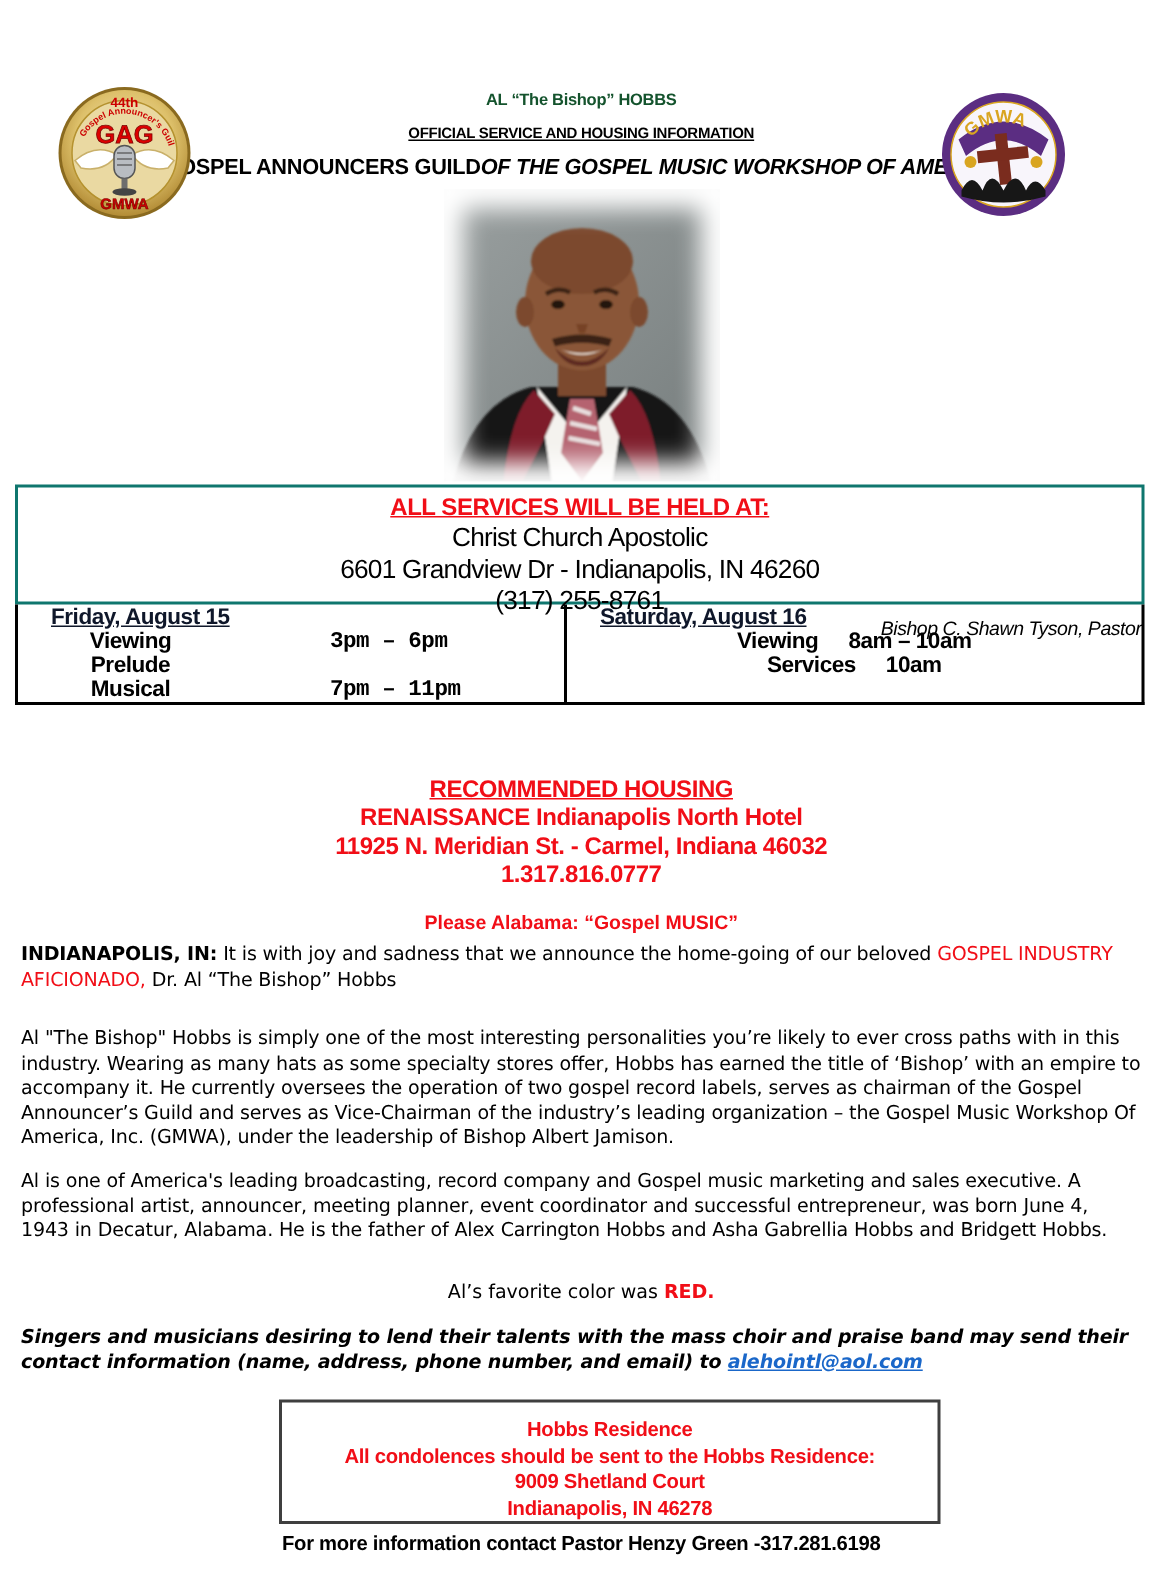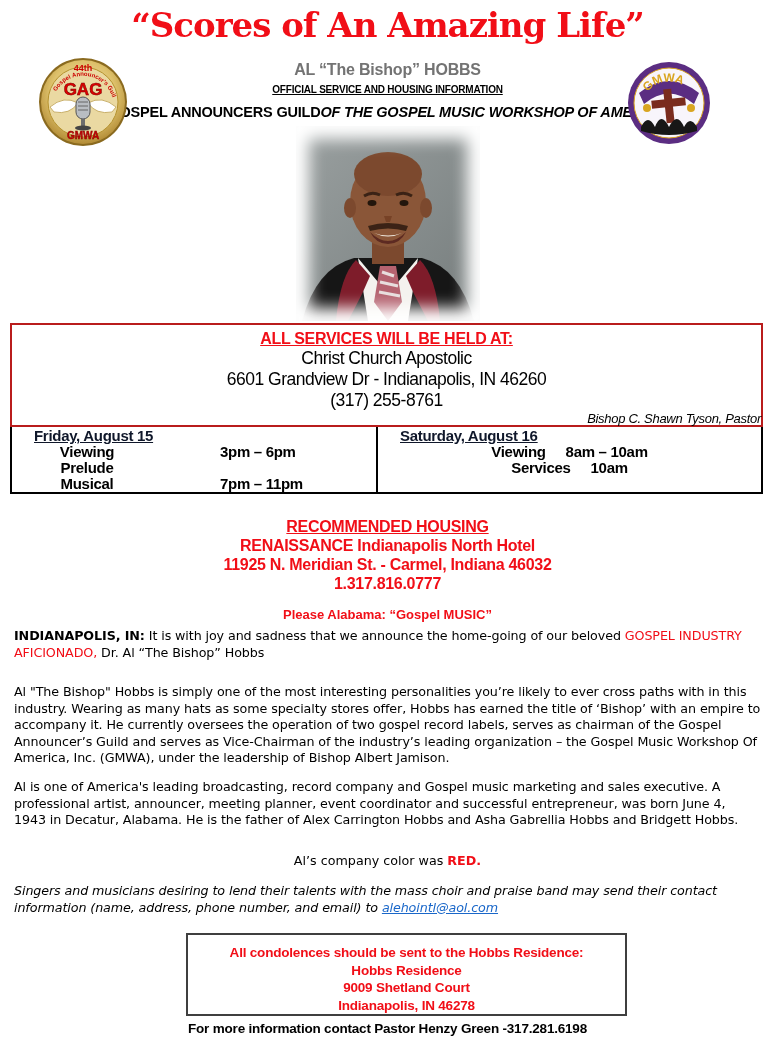--- a/index.html
+++ b/index.html
@@ -11,95 +11,94 @@
   }
   .abs { position:absolute; }
   .ctr { left:0; right:0; text-align:center; }
 
   
   .main-title {
     top:5px; font-family:"DejaVu Serif","DejaVu Sans",serif;
     font-weight:800; font-size:34px; letter-spacing:-1px;
     color:#f10e17;
   }
-  .name-line { top:61px; font-size:16px; font-weight:bold; color:#737373; letter-spacing:-0.2px; }
+  .name-line { top:61px; font-size:11px; font-weight:bold; color:#14532d; letter-spacing:-0.2px; }
   .official-line { top:84px; font-size:10px; font-weight:bold; text-decoration:underline; letter-spacing:-0.2px; }
   .guild-line { top:104px; font-size:14.5px; font-weight:bold; letter-spacing:-0.2px; }
   .guild-line .it { font-style:italic; }
 
   
   .gag-logo { left:38px; top:57px; width:90px; height:90px; }
   .gmwa-logo { left:627px; top:61px; width:84px; height:84px; }
   svg text { font-family:"Liberation Sans", sans-serif; }
 
   
   .portrait { left:296px; top:126px; width:184px; height:195px; }
   .portrait svg { display:block; width:100%; height:100%; }
   .portrait::after {
     content:''; position:absolute; inset:0;
     box-shadow: inset 0 0 16px 13px #ffffff;
   }
 
   
   .svc-table { left:10px; top:323px; width:753px; }
   .svc-top {
-    border:2px solid #b91c1c; height:104px; text-align:center; padding-top:5px;
+    border:2px solid #0f766e; height:80px; text-align:center; padding-top:5px;
   }
   .svc-heading { font-size:16px; font-weight:bold; color:#f10e17; text-decoration:underline; letter-spacing:-0.3px; }
   .svc-venue, .svc-address, .svc-phone { font-size:17.5px; letter-spacing:-0.5px; line-height:21px; }
   .svc-pastor { font-size:13px; font-style:italic; letter-spacing:-0.3px;text-align:right; }
   .svc-bottom {
     display:grid; grid-template-columns:366px 1fr;
     border:2px solid #000; border-top:none; height:67px;
   }
   .svc-cell { padding-top:1px; }
   .svc-cell.left { border-right:2px solid #000; }
   .sched-heading {
     text-align:left; font-size:15px; font-weight:bold; color:#0f172a;
     text-decoration:underline; letter-spacing:-0.3px; line-height:16px;padding-left:22px;
   }
   .sched-row { display:grid; grid-template-columns:150px 1fr; font-size:15px; font-weight:bold; line-height:16px; letter-spacing:-0.3px; }
   .sched-row .lbl { text-align:center; }
-  .sched-row .tm { padding-left:58px; }
+  .sched-row .tm { padding-left:58px;font-family:Liberation Mono, monospace; }
   .sched-row-c { display:flex; justify-content:center; gap:20px; font-size:15px; font-weight:bold; line-height:16px; letter-spacing:-0.3px; }
 
   
   .housing { top:517px; color:#f10e17; font-weight:bold; }
   .housing .h-heading { font-size:16px; text-decoration:underline; line-height:19px; letter-spacing:-0.3px; }
   .housing .h-line { font-size:16px; line-height:19px; letter-spacing:-0.3px; }
   .mention { top:607px; color:#f10e17; font-weight:bold; font-size:13px; }
 
   
   .para {
     left:14px; width:747px; font-family:"DejaVu Sans", sans-serif;
     font-size:12.7px; line-height:16.5px; letter-spacing:-0.1px;
   }
   .p1 { top:628px; }
   .p2 { top:684px; }
   .p3 { top:779px; }
   .bold { font-weight:bold; }
   .red { color:#f10e17; }
   .favorite { top:853px; font-family:"DejaVu Sans", sans-serif; font-size:12.7px; }
-  .choir { top:883px; font-style:italic; }
+  .choir { top:883px; font-style:italic;font-weight:bold; }
   .email-link { color:#1a67c9; text-decoration:underline; font-style:italic; }
 
   
   .condo-box {
     left:186px; top:933px; width:441px; height:83px;
     border:2px solid #3f3f3f; text-align:center; padding-top:9px;
     color:#f10e17; font-weight:bold; font-size:13.5px; line-height:17.5px; letter-spacing:-0.2px;
   }
   .footer-line { top:1021px; font-weight:bold; font-size:13.5px; letter-spacing:-0.2px; }
 </style>
 </head>
 <body>
 
 <div class="page">
 
-  <div class="abs ctr main-title">“Scores of An Amazing Life”</div>
 
   <div class="abs ctr name-line">AL “The Bishop” HOBBS</div>
   <div class="abs ctr official-line">OFFICIAL SERVICE AND HOUSING INFORMATION</div>
   <div class="abs ctr guild-line"><span>GOSPEL ANNOUNCERS GUILD</span><span class="it">OF THE GOSPEL MUSIC WORKSHOP OF AMERICA</span></div>
 
   <div class="abs gag-logo">
     <svg viewBox="0 0 90 90" width="90" height="90">
       <defs>
         <radialGradient id="goldg" cx="50%" cy="40%" r="65%">
           <stop offset="0%" stop-color="#f3e7bd"></stop>
@@ -225,26 +224,26 @@
     <div class="h-line">1.317.816.0777</div>
   </div>
   <div class="abs ctr mention">Please Alabama: “Gospel MUSIC”</div>
 
   <div class="abs para p1"><span class="bold">INDIANAPOLIS, IN:</span><span> It is with joy and sadness that we announce the home-going of our beloved </span><span class="red">GOSPEL INDUSTRY AFICIONADO</span><span class="red">,</span><span> Dr. Al “The Bishop” Hobbs</span></div>
 
   <div class="abs para p2">Al "The Bishop" Hobbs is simply one of the most interesting personalities you’re likely to ever cross paths with in this industry.  Wearing as many hats as some specialty stores offer, Hobbs has earned the title of ‘Bishop’ with an empire to accompany it.  He currently oversees the operation of two gospel record labels, serves as chairman of the Gospel Announcer’s Guild and serves as Vice-Chairman of the industry’s leading organization – the Gospel Music Workshop Of America, Inc. (GMWA), under the leadership of Bishop Albert Jamison.</div>
 
   <div class="abs para p3">Al is one of America's leading broadcasting, record company and Gospel music marketing and sales executive. A professional artist, announcer, meeting planner, event coordinator and successful entrepreneur, was born June 4, 1943 in Decatur, Alabama. He is the father of Alex Carrington Hobbs and Asha Gabrellia Hobbs and Bridgett Hobbs.</div>
 
-  <div class="abs ctr favorite"><span>Al’s company color was </span><span class="red bold">RED.</span></div>
+  <div class="abs ctr favorite"><span>Al’s favorite color was </span><span class="red bold">RED.</span></div>
 
   <div class="abs para choir"><span>Singers and musicians desiring to lend their talents with the mass choir and praise band may send their contact information (name, address, phone number, and email) to </span><a class="email-link">alehointl@aol.com</a></div>
 
   <div class="abs condo-box">
+    <div>Hobbs Residence</div>
     <div>All condolences should be sent to the Hobbs Residence:</div>
-    <div>Hobbs Residence</div>
     <div>9009 Shetland Court</div>
     <div>Indianapolis, IN 46278</div>
   </div>
 
   <div class="abs ctr footer-line">For more information contact Pastor Henzy Green -317.281.6198</div>
 
 </div>
 
 </body></html>

